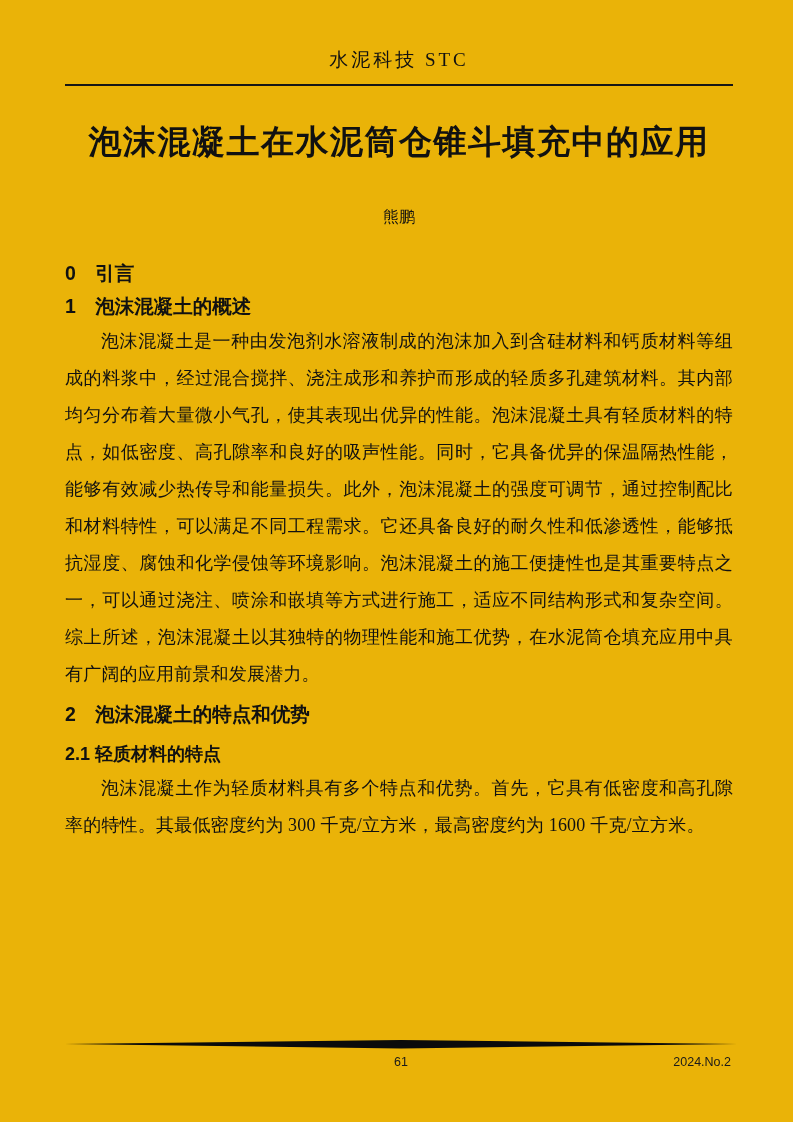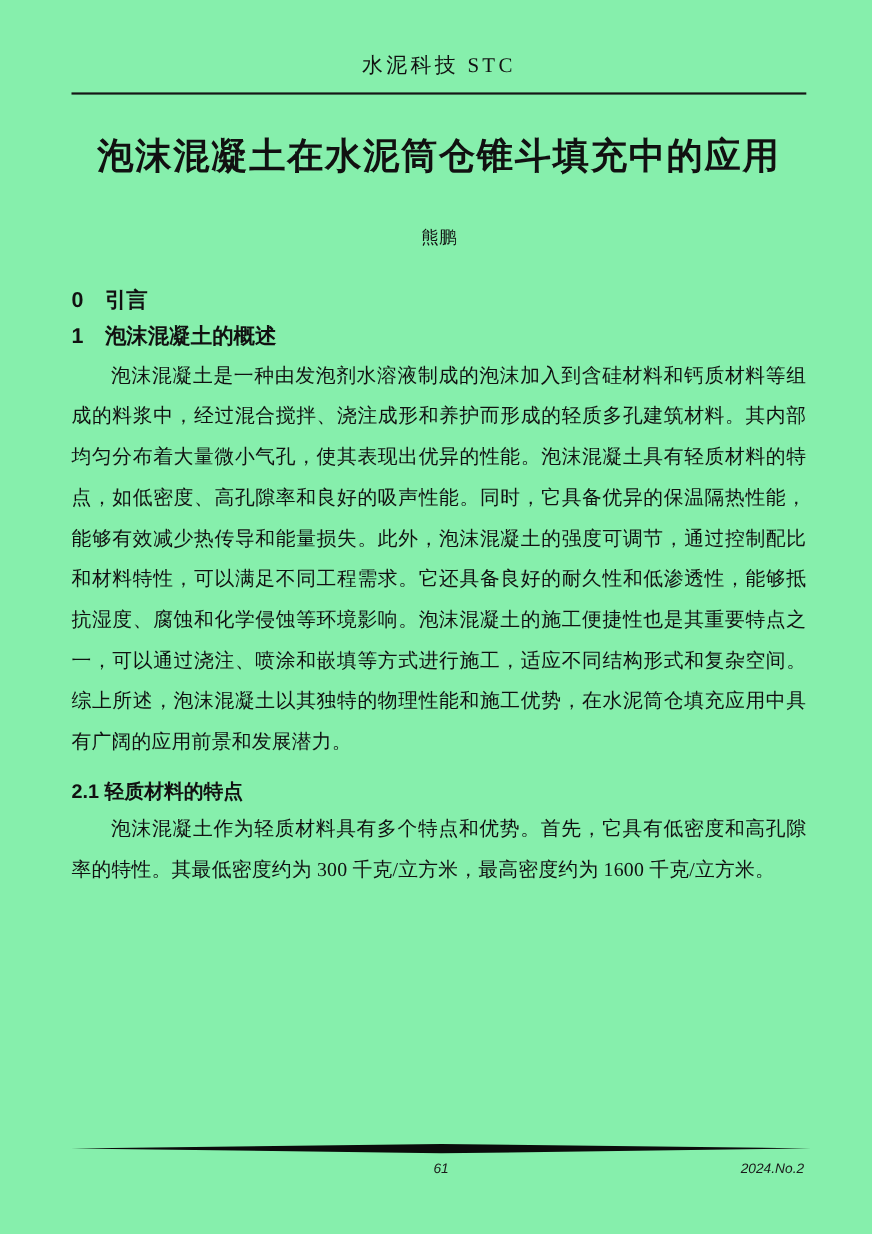--- a/index.html
+++ b/index.html
@@ -2,21 +2,21 @@
 <html lang="zh"><head>
 <meta charset="utf-8">
 <style>
   * { margin: 0; padding: 0; box-sizing: border-box; }
   html, body { background: #888; }
   .page {
     position: relative;
     width: 793px;
     height: 1122px;
     margin: 0 auto;
-    background: #86efac;
+    background: #eab308;
     color: #111111;
     overflow: hidden;
     font-family: "Liberation Serif", "DejaVu Serif", serif;
   }
   .content {
     padding: 47px 60px 0 65px;
     width: 100%;
   }
   .journal-header {
     text-align: center;
@@ -85,21 +85,20 @@
   }
   .footer-rule-svg { display: block; width: 672px; height: 9px; }
   .footer-row {
     position: relative;
     margin-top: 4px;
     height: 18px;
     font-family: "Liberation Sans", "DejaVu Sans", sans-serif;
     font-size: 12.5px;
     line-height: 18px;
     color: #1a1a1a;
-    font-style: italic;
   }
   .footer-page-number {
     position: absolute;
     left: 0; right: 0;
     text-align: center;
   }
   .footer-issue {
     position: absolute;
     right: 6px;
     top: 0;
@@ -120,20 +119,21 @@
     <div class="article-author">熊鹏</div>
 
 
     <h2 class="sec-heading">0　引言</h2>
 
 
     <h2 class="sec-heading tight">1　泡沫混凝土的概述</h2>
 
     <p class="body-para tight">泡沫混凝土是一种由发泡剂水溶液制成的泡沫加入到含硅材料和钙质材料等组成的料浆中，经过混合搅拌、浇注成形和养护而形成的轻质多孔建筑材料。其内部均匀分布着大量微小气孔，使其表现出优异的性能。泡沫混凝土具有轻质材料的特点，如低密度、高孔隙率和良好的吸声性能。同时，它具备优异的保温隔热性能，能够有效减少热传导和能量损失。此外，泡沫混凝土的强度可调节，通过控制配比和材料特性，可以满足不同工程需求。它还具备良好的耐久性和低渗透性，能够抵抗湿度、腐蚀和化学侵蚀等环境影响。泡沫混凝土的施工便捷性也是其重要特点之一，可以通过浇注、喷涂和嵌填等方式进行施工，适应不同结构形式和复杂空间。综上所述，泡沫混凝土以其独特的物理性能和施工优势，在水泥筒仓填充应用中具有广阔的应用前景和发展潜力。</p>
 
+    <h2 class="sec-heading mid">2　泡沫混凝土的特点和优势</h2>
 
     <h3 class="subsec-heading">2.1 轻质材料的特点</h3>
 
     <p class="body-para tight">泡沫混凝土作为轻质材料具有多个特点和优势。首先，它具有低密度和高孔隙率的特性。其最低密度约为 300 千克/立方米，最高密度约为 1600 千克/立方米。</p>
 
   </div>
 
   <div class="footer">
     <svg class="footer-rule-svg" viewBox="0 0 672 9" preserveAspectRatio="none">
       <polygon points="0,4 336,0 672,4 336,8.5" fill="#0b0b0b"></polygon>

